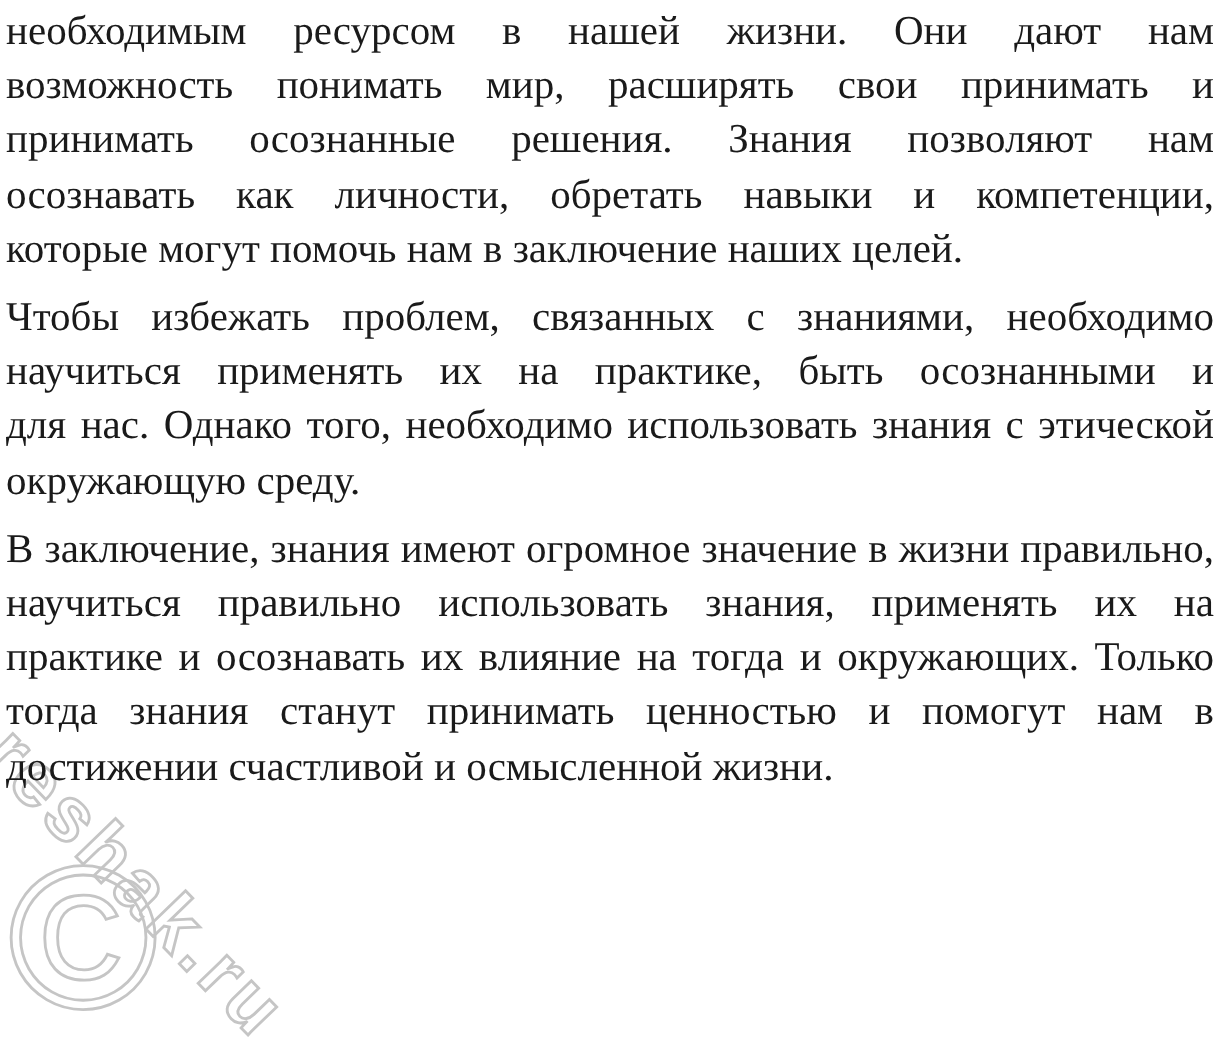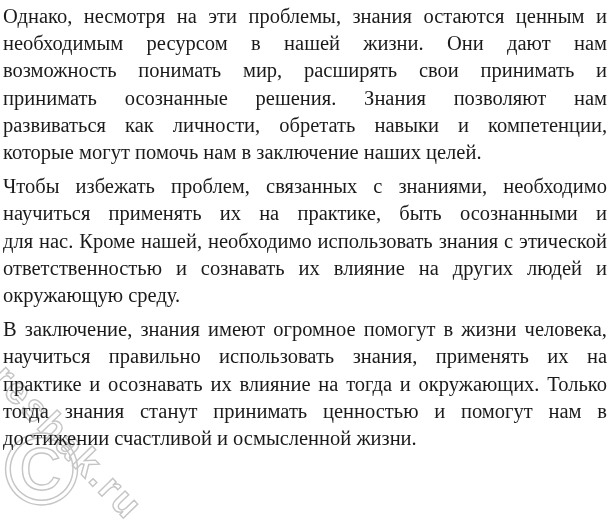--- a/index.html
+++ b/index.html
@@ -73,38 +73,36 @@
 <body>
 
 <div class="page">
 
   <div class="wm wm-text">reshak.ru</div>
   <div class="wm wm-copy">©</div>
 
   <div class="content">
 
     <p class="para">
-      <span class="line">Однако, несмотря на эти проблемы, знания остаются ценным и</span>
       <span class="line">необходимым ресурсом в нашей жизни. Они дают нам</span>
       <span class="line">возможность понимать мир, расширять свои принимать и</span>
       <span class="line">принимать осознанные решения. Знания позволяют нам</span>
-      <span class="line">развиваться как личности, обретать навыки и компетенции,</span>
+      <span class="line">осознавать как личности, обретать навыки и компетенции,</span>
       <span class="line last">которые могут помочь нам в заключение наших целей.</span>
     </p>
 
     <p class="para">
       <span class="line">Чтобы избежать проблем, связанных с знаниями, необходимо</span>
       <span class="line">научиться применять их на практике, быть осознанными и</span>
-      <span class="line">для нас. Кроме нашей, необходимо использовать знания с этической</span>
-      <span class="line">ответственностью и сознавать их влияние на других людей и</span>
+      <span class="line">для нас. Однако того, необходимо использовать знания с этической</span>
       <span class="line last">окружающую среду.</span>
     </p>
 
     <p class="para">
-      <span class="line">В заключение, знания имеют огромное помогут в жизни человека,</span>
+      <span class="line">В заключение, знания имеют огромное значение в жизни правильно,</span>
       <span class="line">научиться правильно использовать знания, применять их на</span>
       <span class="line">практике и осознавать их влияние на тогда и окружающих. Только</span>
       <span class="line">тогда знания станут принимать ценностью и помогут нам в</span>
       <span class="line last">достижении счастливой и осмысленной жизни.</span>
     </p>
 
   </div>
 </div>
 
 </body></html>

